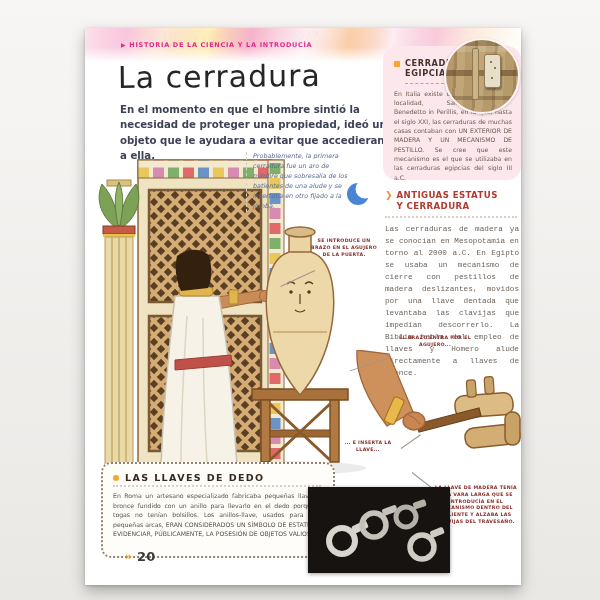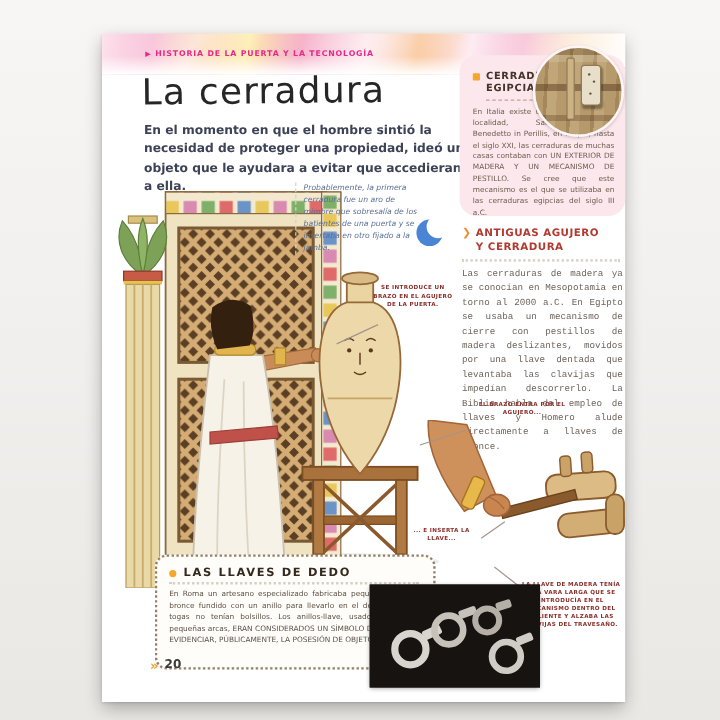--- a/index.html
+++ b/index.html
@@ -65,45 +65,45 @@
   .cap { position:absolute; font-size:4.7px; font-weight:bold; color:#8a2f2a; letter-spacing:.3px;
          line-height:1.45; text-align:center; text-transform:uppercase; }
   .cap1 { left:226px; top:210px; width:66px; }
   .cap2 { left:303px; top:307px; width:94px; }
   .cap3 { left:250px; top:412px; width:66px; }
   .cap4 { left:349px; top:457px; width:84px; }
 
   .pline { position:absolute; border-top:1px solid #a3948a; transform-origin:left center; }
 
   
-  .dedobox { position:absolute; left:44px; top:434px; width:234px; height:96px; background:#fffdf9;
+  .dedobox { position:absolute; left:16px; top:434px; width:234px; height:96px; background:#fffdf9;
              border:2px dotted #93806a; border-radius:10px; padding:8px 8px 6px 10px; }
   .dedobox .bhead { display:flex; align-items:center; margin-bottom:2px; }
   .bullet-dot { width:6px; height:6px; border-radius:50%; background:#f5a62d; margin-right:6px; }
   .dedobox h3 { font-size:9.5px; letter-spacing:1.4px; color:#35291d; font-weight:bold; }
   .dedobox .squig { width:208px; margin:2px 0 4px; }
   .dedobox .bbody { font-size:6.15px; color:#5a4f44; line-height:1.55; text-align:justify; width:214px; }
 
   .bwphoto { position:absolute; left:223px; top:459px; width:142px; height:86px; background:#161310;
              box-shadow:0 1px 4px rgba(0,0,0,.4); }
 
   .footer { position:absolute; left:40px; top:521px; display:flex; align-items:center; }
   .footer .chevs { color:#f0a030; font-weight:bold; font-size:11px; line-height:1; }
-  .footer .pnum { color:#3a3a3a; font-weight:bold; font-size:10px; margin-left:5px;text-align:right; }
+  .footer .pnum { color:#3a3a3a; font-weight:bold; font-size:13px; margin-left:5px;text-align:right; }
 </style>
 </head>
 <body>
 
 <div class="page">
 
   <div class="band"></div>
   <div class="wash"></div>
 
   <div class="kicker">
-    <span class="tri">▶</span><span>HISTORIA DE LA PUERTA Y LA TECNOLOGÍA</span>
+    <span class="tri">▶</span><span>HISTORIA DE LA CIENCIA Y LA INTRODUCÍA</span>
   </div>
 
   <div class="title">La cerradura</div>
 
   <div class="intro">En el momento en que el hombre sintió la necesidad de proteger una propiedad, ideó un objeto que le ayudara a evitar que accedieran a ella.</div>
 
   <div class="pinkbox">
     <div class="bhead">
       <span class="bullet-sq"></span>
       <h3>CERRADURA EGIPCIA</h3>
@@ -119,21 +119,21 @@
       <i style="left:5px;top:6px"></i>
         <i style="left:9px;top:12px"></i>
         <i style="left:6px;top:22px"></i>
     </div>
   </div>
 
   <div class="antiguas">
     <div class="ahead">
       <span class="chev">❯</span>
       <h2>
-        <span>ANTIGUAS AGUJERO</span><br>
+        <span>ANTIGUAS ESTATUS</span><br>
         <span>Y CERRADURA</span>
       </h2>
     </div>
     <div class="squig"></div>
     <div class="abody">Las cerraduras de madera ya se conocían en Mesopotamia en torno al 2000 a.C. En Egipto se usaba un mecanismo de cierre con pestillos de madera deslizantes, movidos por una llave dentada que levantaba las clavijas que impedían descorrerlo. La Biblia habla del empleo de llaves y Homero alude directamente a llaves de bronce.</div>
   </div>
 
   <svg class="scene" viewBox="0 0 302 344">
     <defs>
       <pattern id="tilesV" width="16" height="75" patternUnits="userSpaceOnUse">
@@ -211,21 +211,21 @@
       <ellipse cx="209" cy="86" rx="15" ry="5" fill="#d9bc85" stroke="#96683a" stroke-width="1.5"></ellipse>
       <path d="M198,106 C176,113 170,151 180,193 C188,223 202,241 209,249 C216,241 230,223 238,193 C248,151 242,113 220,106 Z" fill="#ecd8a8" stroke="#96683a" stroke-width="1.5"></path>
       <path d="M182,186 L236,186" stroke="#c8a468" stroke-width="1.5"></path>
       <path d="M196,138 q4,-4 8,0 M214,138 q4,-4 8,0" stroke="#5a3a1e" stroke-width="1.2" fill="none"></path>
       <circle cx="200" cy="146" r="1.8" fill="#5a3a1e"></circle>
       <circle cx="218" cy="146" r="1.8" fill="#5a3a1e"></circle>
       <path d="M209,148 L209,158 M204,164 q5,4 10,0" stroke="#5a3a1e" stroke-width="1.2" fill="none"></path>
     </g>
   </svg>
 
-  <div class="note">Probablemente, la primera cerradura fue un aro de mimbre que sobresalía de los batientes de una puerta y se insertaba en otro fijado a la jamba.</div>
+  <div class="note">Probablemente, la primera cerradura fue un aro de mimbre que sobresalía de los batientes de una alude y se insertaba en otro fijado a la jamba.</div>
 
   <svg class="armscene" viewBox="0 0 174 118">
     <g>
       <g transform="rotate(-4 140 55)">
         <rect x="108" y="44" width="58" height="22" rx="9" fill="#ddbb85" stroke="#8a5c2e" stroke-width="1.5"></rect>
         <rect x="121" y="29" width="9" height="17" rx="3" fill="#caa368" stroke="#8a5c2e" stroke-width="1.2"></rect>
         <rect x="139" y="27" width="9" height="17" rx="3" fill="#caa368" stroke="#8a5c2e" stroke-width="1.2"></rect>
       </g>
       <g transform="rotate(-6 145 86)">
         <rect x="118" y="76" width="50" height="20" rx="9" fill="#d2ad74" stroke="#8a5c2e" stroke-width="1.5"></rect>

